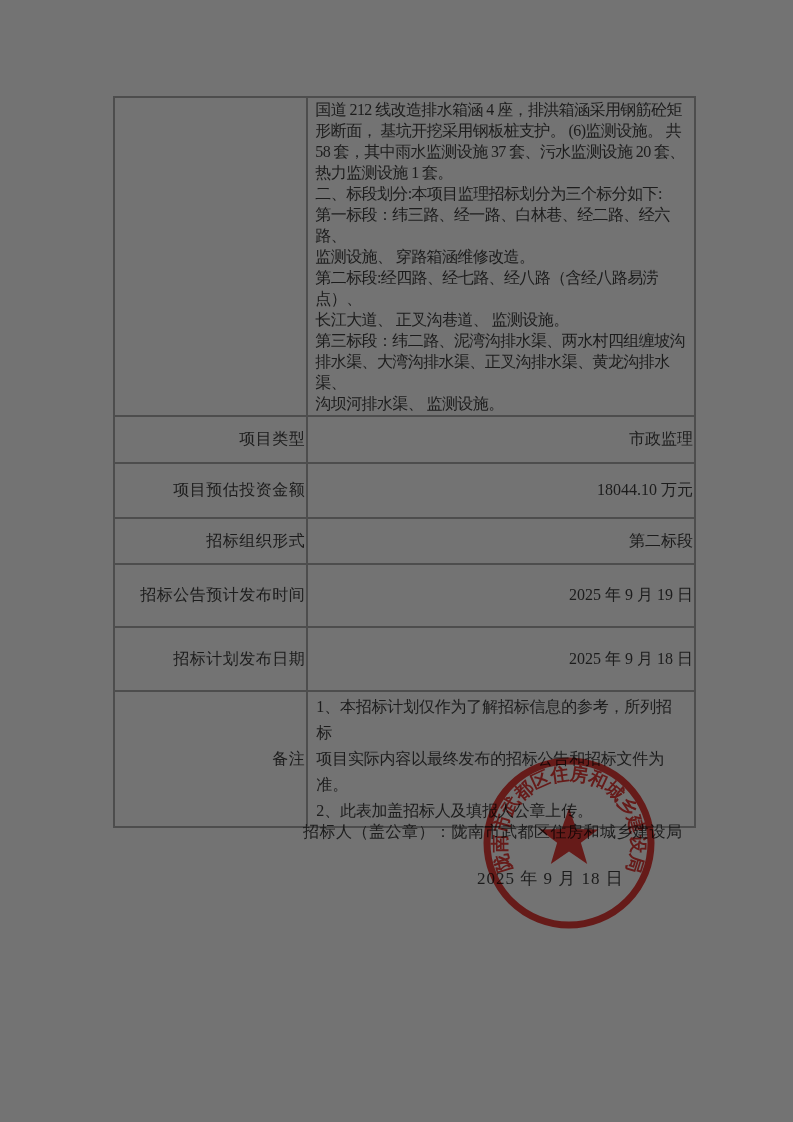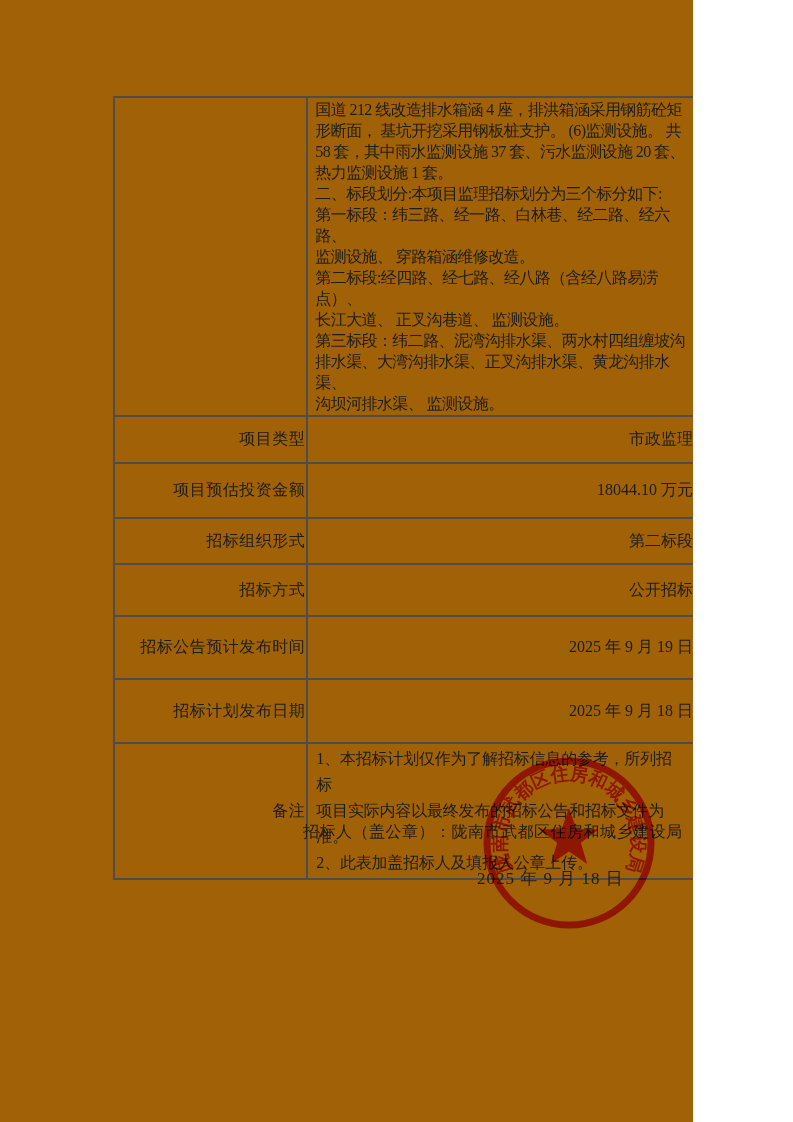--- a/index.html
+++ b/index.html
@@ -1,19 +1,19 @@
 <!DOCTYPE html>
 <html><head>
 <meta charset="utf-8">
 <style>
   html,body{margin:0;padding:0;background:#ffffff;}
   .page{
     position:relative;
-    width:693px;height:1122px;
-    background:#a16207;
+    width:793px;height:1122px;
+    background:#737373;
     font-family:"Liberation Serif","DejaVu Serif",serif;
     color:#1c1c1c;
     overflow:hidden;
   }
   table.bid-table{
     position:absolute;
     left:113px;top:96px;
     width:583px;
     border-collapse:collapse;
     table-layout:fixed;
@@ -118,24 +118,20 @@
         <td class="value">市政监理</td>
       </tr>
       <tr class="r2">
         <td class="label">项目预估投资金额</td>
         <td class="value">18044.10 万元</td>
       </tr>
       <tr class="r3">
         <td class="label">招标组织形式</td>
         <td class="value">第二标段</td>
       </tr>
-      <tr class="r4">
-        <td class="label">招标方式</td>
-        <td class="value">公开招标</td>
-      </tr>
       <tr class="r5">
         <td class="label">招标公告预计发布时间</td>
         <td class="value">2025 年 9 月 19 日</td>
       </tr>
       <tr class="r6">
         <td class="label">招标计划发布日期</td>
         <td class="value">2025 年 9 月 18 日</td>
       </tr>
       <tr class="r7">
         <td class="label">备注</td>

